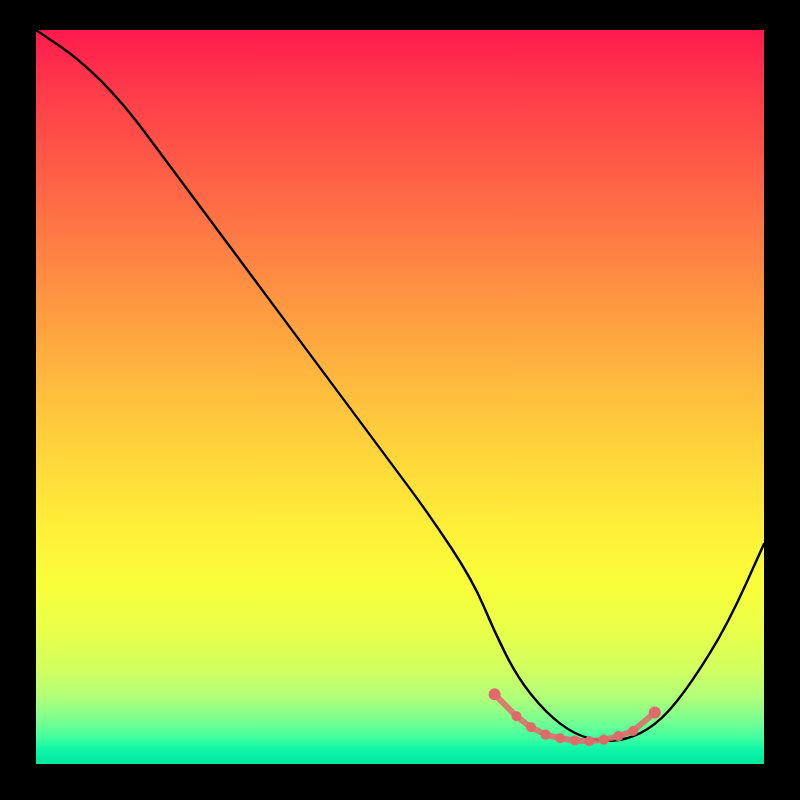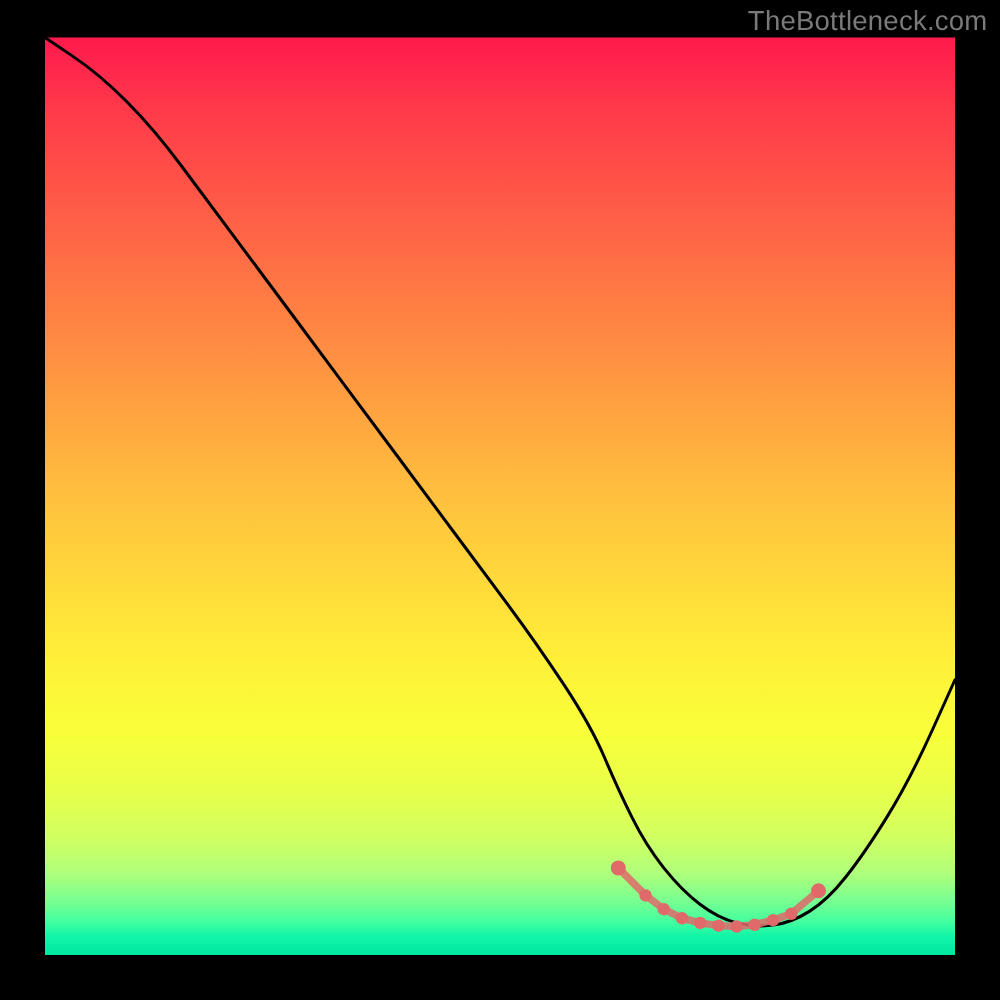--- a/index.html
+++ b/index.html
@@ -59,21 +59,20 @@
     top: 0;
     width: 728px;
     height: 734px;
     overflow: visible;
   }
 </style>
 </head>
 <body>
 
 <div class="frame">
-  <div class="watermark">TheBottleneck.com</div>
 
   <div class="plot">
     <svg class="curve" viewBox="0 0 728 734" preserveAspectRatio="none">
       <path d="M 0.0 0.0 Q 0.0 0.0 21.8 14.7 Q 43.7 29.4 65.5 51.4 Q 87.4 73.4 109.2 102.8 Q 131.0 132.1 152.9 161.5 Q 174.7 190.8 196.6 220.2 Q 218.4 249.6 240.2 278.9 Q 262.1 308.3 283.9 337.6 Q 305.8 367.0 327.6 396.4 Q 349.4 425.7 371.3 455.1 Q 393.1 484.4 415.0 517.5 Q 436.8 550.5 447.7 576.2 Q 458.6 601.9 469.6 623.9 Q 480.5 645.9 495.0 664.3 Q 509.6 682.6 524.2 693.6 Q 538.7 704.6 553.3 708.3 Q 567.8 712.0 582.4 710.1 Q 597.0 708.3 611.5 699.1 Q 626.1 690.0 640.6 671.6 Q 655.2 653.3 673.4 623.9 Q 691.6 594.5 709.8 554.2 T 728.0 513.8" id="curvePath" fill="none" stroke="#000000" stroke-width="2.4" stroke-linecap="round" stroke-linejoin="round"></path>
       <g id="markers">
           <polyline points="458.6,664.3 480.5,686.3 495.0,697.3 509.6,704.6 524.2,708.3 538.7,710.5 553.3,711.2 567.8,709.8 582.4,706.1 597.0,701.0 618.8,682.6" fill="none" stroke="#e06a6a" stroke-width="6" stroke-linecap="round" stroke-linejoin="round" opacity="0.85"></polyline>
           <circle cx="458.6" cy="664.3" r="6" fill="#e06a6a"></circle>
           <circle cx="480.5" cy="686.3" r="5" fill="#e06a6a"></circle>
           <circle cx="495.0" cy="697.3" r="5" fill="#e06a6a"></circle>
           <circle cx="509.6" cy="704.6" r="5" fill="#e06a6a"></circle>

